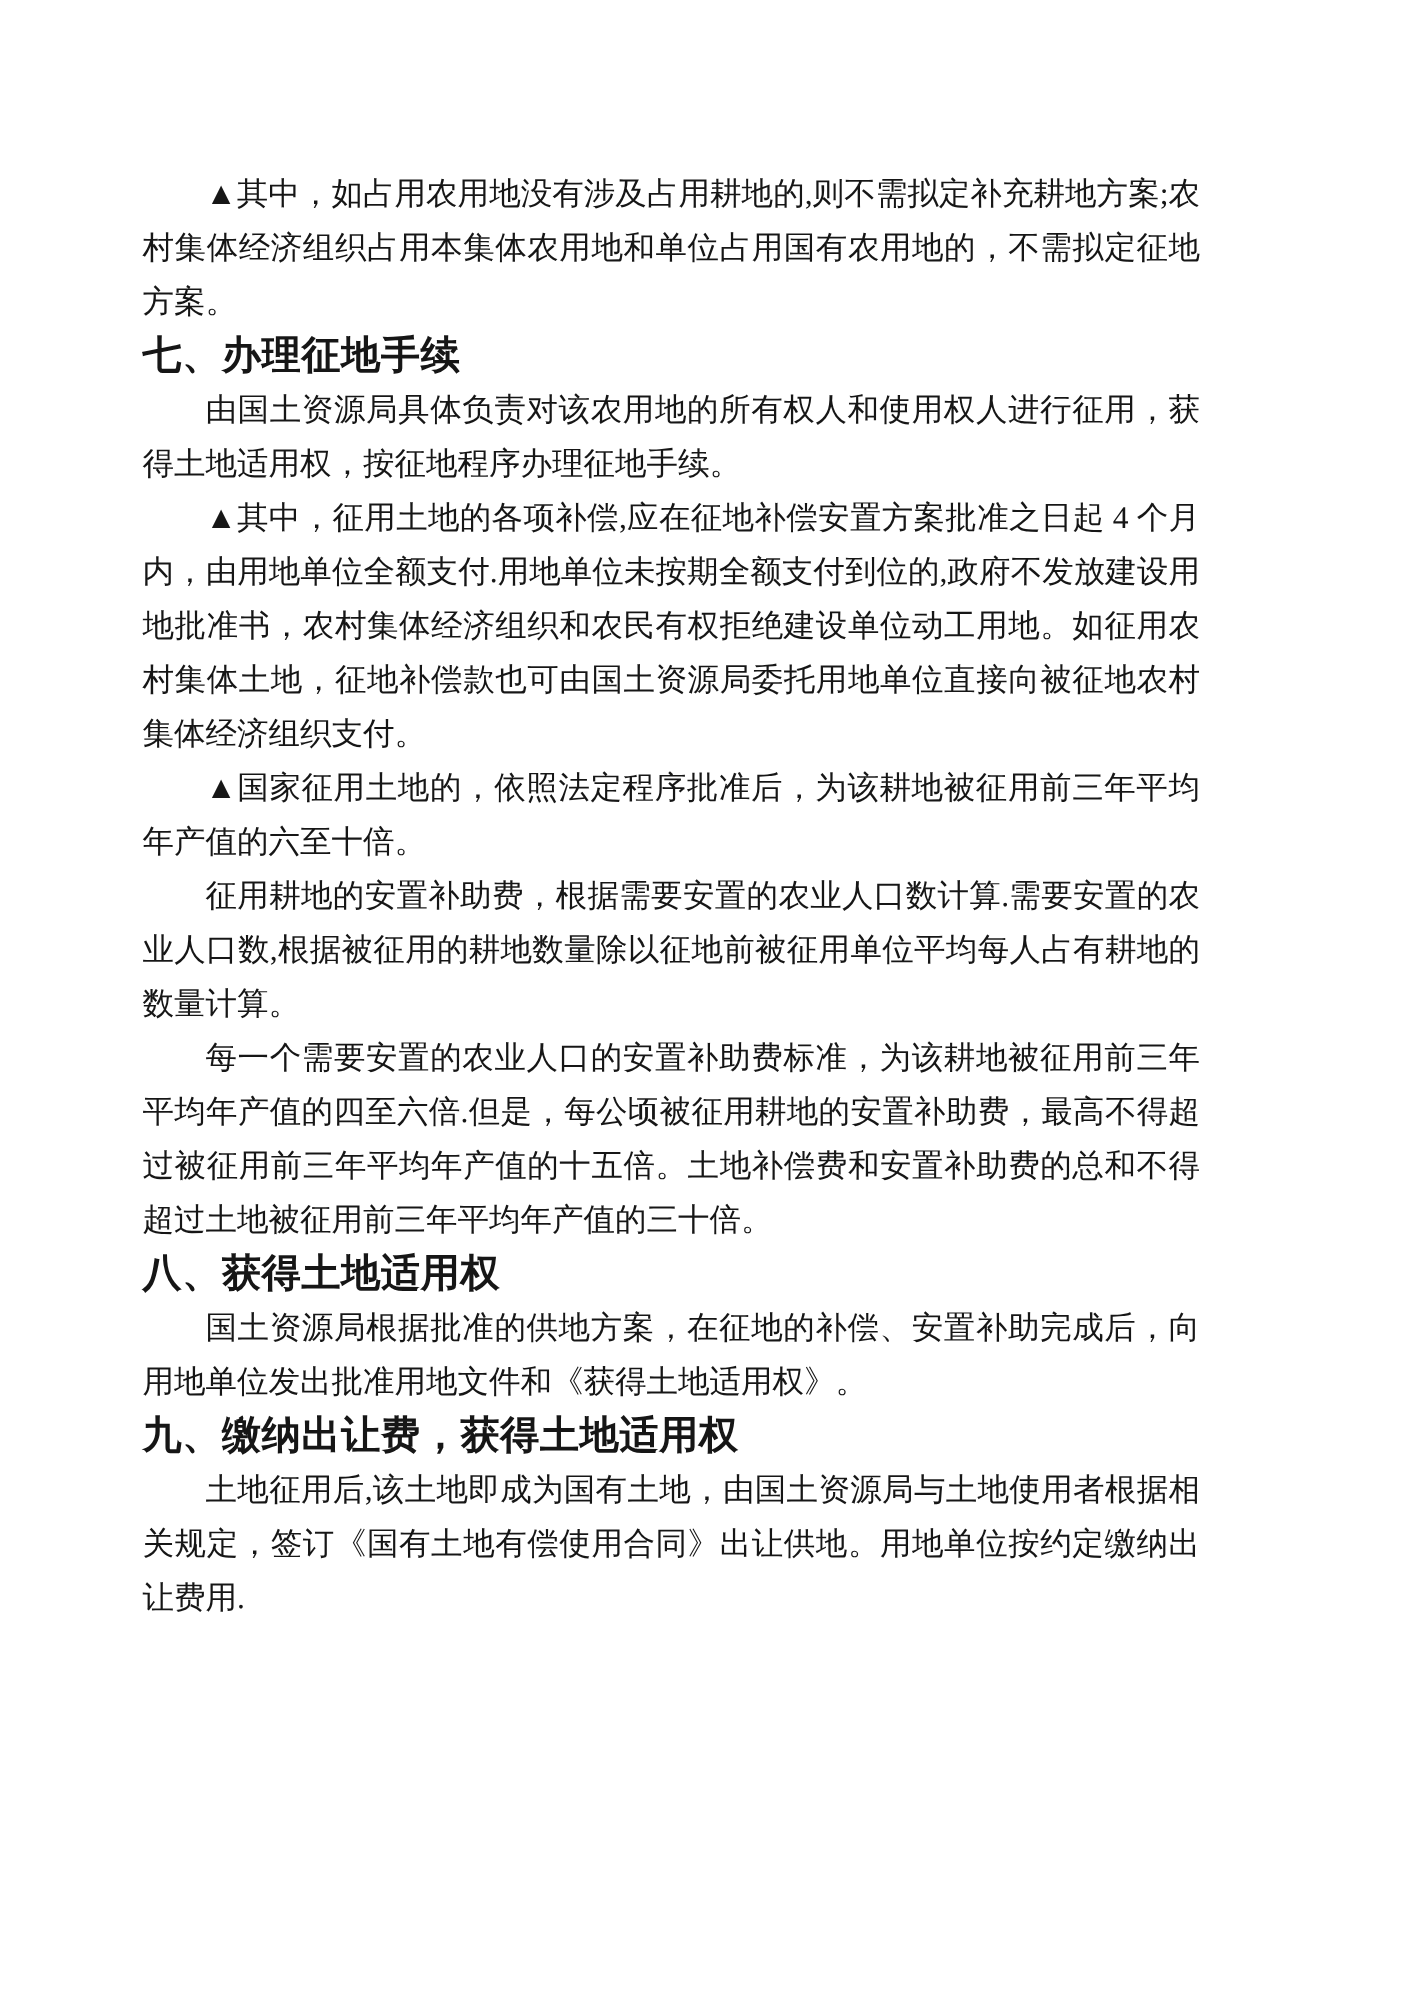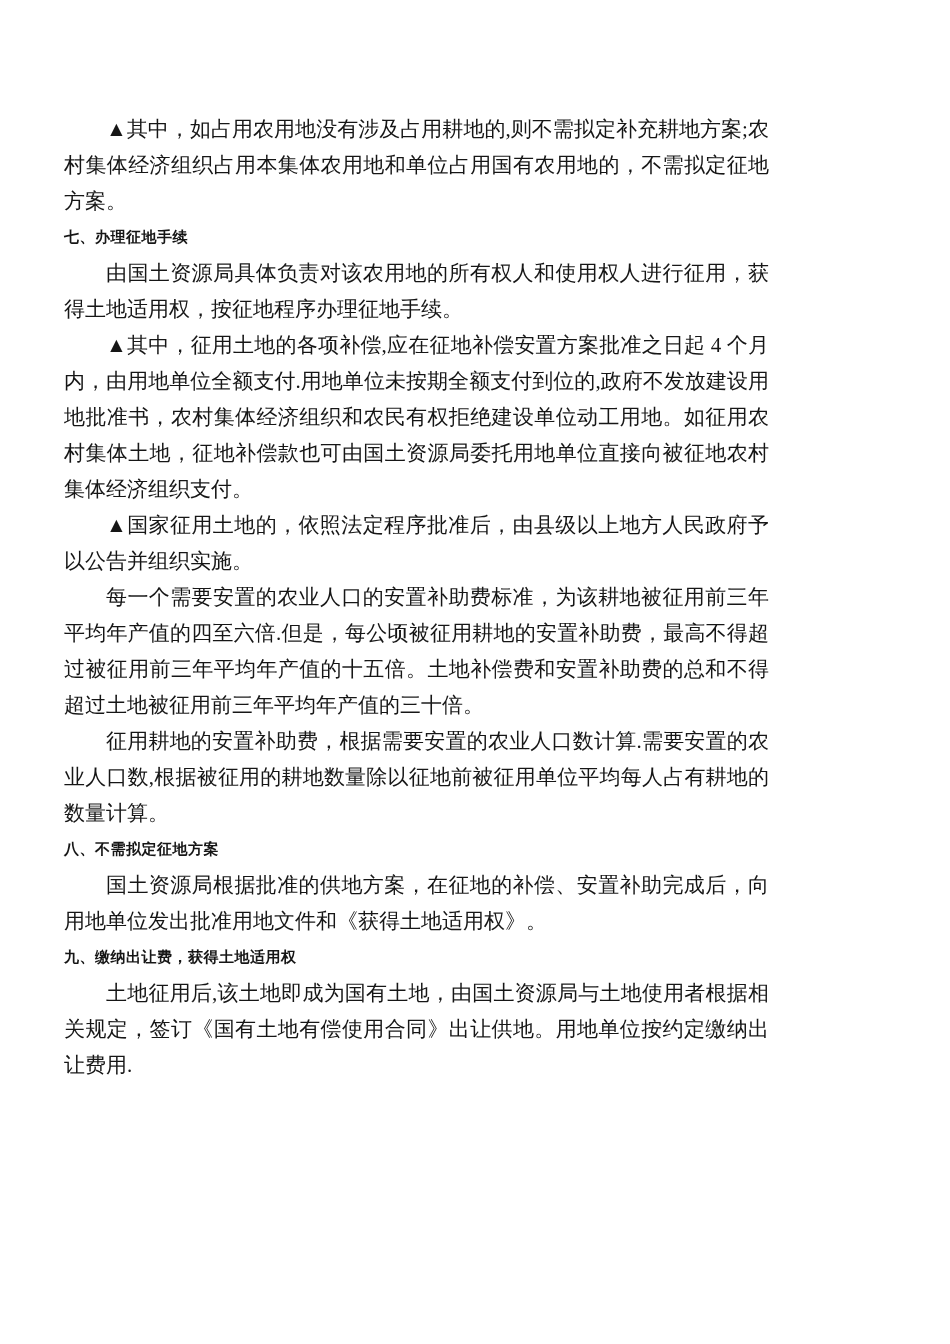--- a/index.html
+++ b/index.html
@@ -11,56 +11,56 @@
     height: 1344px;
     background: #ffffff;
     overflow: hidden;
     font-family: "Liberation Serif", "DejaVu Serif", serif;
   }
   .page {
     box-sizing: border-box;
     width: 950px;
     height: 1344px;
     background: #ffffff;
-    padding: 111px 102px 0 64px;
+    padding: 111px 102px 0 95px;
   }
   .doc {
     width: 705px;
     color: #161616;
     font-size: 21px;
     line-height: 36px;
   }
   .para {
     margin: 0;
     text-indent: 2em;
     text-align: justify;
     text-align-last: left;
     word-break: break-all;
     overflow-wrap: break-word;
   }
   .heading {
     margin: 0;
-    font-size: 15px;
+    font-size: 26px;
     line-height: 36px;
     font-weight: 700;
     text-indent: 0;
     text-align: left;
     letter-spacing: 0.5px;
   }
 </style>
 </head>
 <body>
 
 <div class="page">
   <div class="doc">
     <p class="para">▲其中，如占用农用地没有涉及占用耕地的,则不需拟定补充耕地方案;农村集体经济组织占用本集体农用地和单位占用国有农用地的，不需拟定征地方案。</p>
     <h2 class="heading">七、办理征地手续</h2>
     <p class="para">由国土资源局具体负责对该农用地的所有权人和使用权人进行征用，获得土地适用权，按征地程序办理征地手续。</p>
     <p class="para">▲其中，征用土地的各项补偿,应在征地补偿安置方案批准之日起 4 个月内，由用地单位全额支付.用地单位未按期全额支付到位的,政府不发放建设用地批准书，农村集体经济组织和农民有权拒绝建设单位动工用地。如征用农村集体土地，征地补偿款也可由国土资源局委托用地单位直接向被征地农村集体经济组织支付。</p>
-    <p class="para">▲国家征用土地的，依照法定程序批准后，由县级以上地方人民政府予以公告并组织实施。</p>
+    <p class="para">▲国家征用土地的，依照法定程序批准后，为该耕地被征用前三年平均年产值的六至十倍。</p>
+    <p class="para">征用耕地的安置补助费，根据需要安置的农业人口数计算.需要安置的农业人口数,根据被征用的耕地数量除以征地前被征用单位平均每人占有耕地的数量计算。</p>
     <p class="para">每一个需要安置的农业人口的安置补助费标准，为该耕地被征用前三年平均年产值的四至六倍.但是，每公顷被征用耕地的安置补助费，最高不得超过被征用前三年平均年产值的十五倍。土地补偿费和安置补助费的总和不得超过土地被征用前三年平均年产值的三十倍。</p>
-    <p class="para">征用耕地的安置补助费，根据需要安置的农业人口数计算.需要安置的农业人口数,根据被征用的耕地数量除以征地前被征用单位平均每人占有耕地的数量计算。</p>
-    <h2 class="heading">八、不需拟定征地方案</h2>
+    <h2 class="heading">八、获得土地适用权</h2>
     <p class="para">国土资源局根据批准的供地方案，在征地的补偿、安置补助完成后，向用地单位发出批准用地文件和《获得土地适用权》。</p>
     <h2 class="heading">九、缴纳出让费，获得土地适用权</h2>
     <p class="para">土地征用后,该土地即成为国有土地，由国土资源局与土地使用者根据相关规定，签订《国有土地有偿使用合同》出让供地。用地单位按约定缴纳出让费用.</p>
   </div>
 </div>
 
 </body></html>

